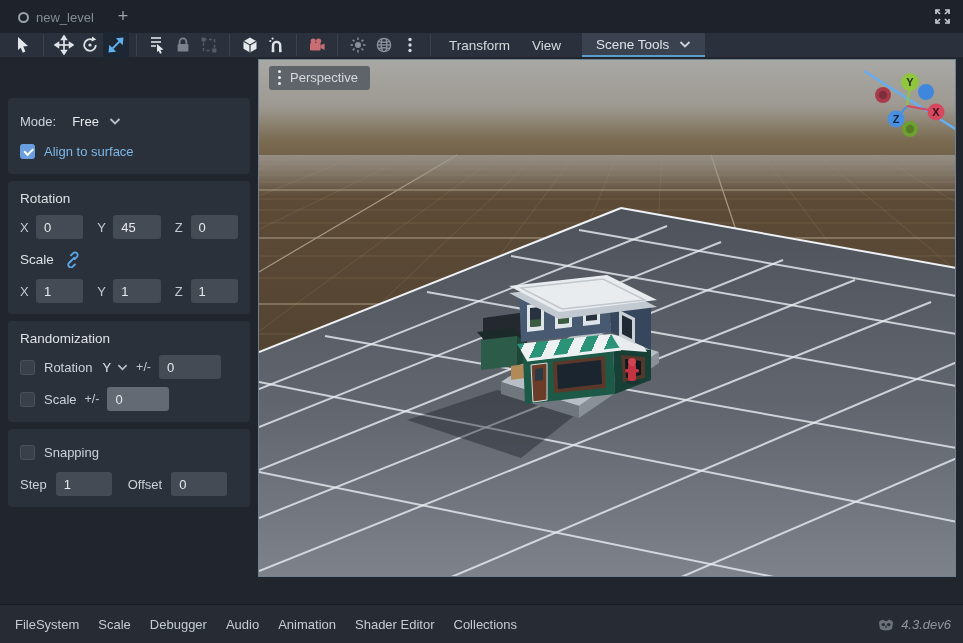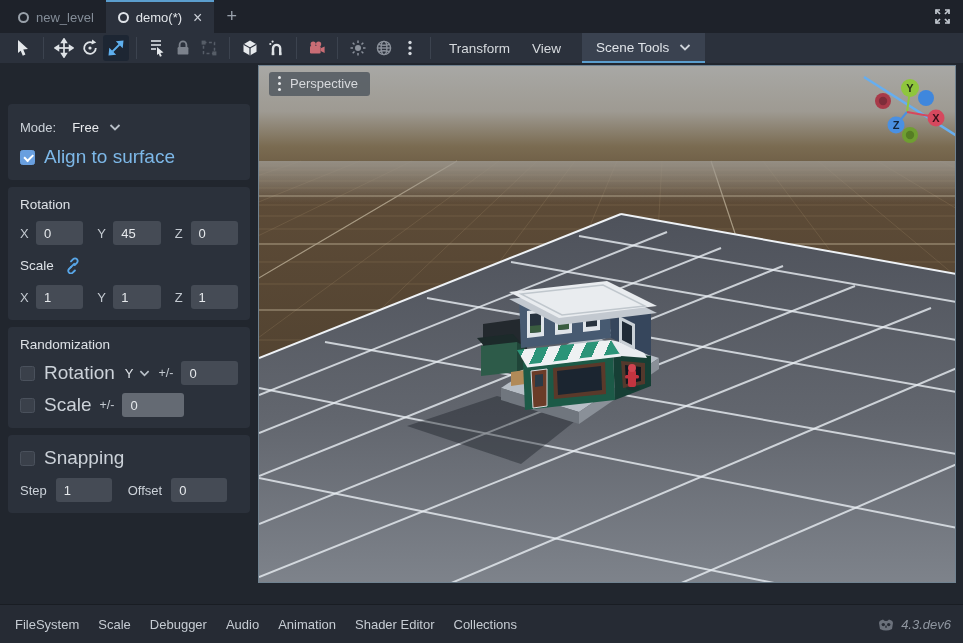--- a/index.html
+++ b/index.html
@@ -12,42 +12,42 @@
   .tab { display:flex; align-items:center; gap:7px; padding:0 12px; font-size:13px; color:#848d98; cursor:default; border-top:2px solid transparent; }
   .tab.active { background:#2b313c; color:#e2e6ea; border-top:2px solid #5b9ece; }
   .scene-circle { width:11px; height:11px; border:2px solid #9aa2ab; border-radius:50%; }
   .tab.active .scene-circle { border-color:#dfe3e8; }
   .tab-close { font-size:16px; line-height:1; color:#ccd1d8; margin-left:4px; }
   .newtab { display:flex; align-items:center; padding:0 12px; font-size:18px; color:#9aa2ac; }
   .tab-spacer { flex:1; }
   .expand-btn { display:flex; align-items:center; padding:0 12px; }
 
   
-  .toolbar { height:30px; background:#2b313c; display:flex; align-items:center; padding-left:10px; flex:0 0 auto; }
+  .toolbar { height:24px; background:#2b313c; display:flex; align-items:center; padding-left:10px; flex:0 0 auto; }
   .tbtn { width:26px; height:26px; display:flex; align-items:center; justify-content:center; border-radius:3px; }
   .tbtn.active { background:#1d2general633; background:#1d2633; }
   .tsep { width:1px; height:22px; background:#3c434f; margin:0 7px; }
   .menu-item { padding:5px 11px; font-size:13.5px; color:#d6dade; border-radius:3px; }
   .scene-tools { margin-left:10px; align-self:stretch; display:flex; align-items:center; gap:10px;
     padding:0 14px; background:#3a4250; border-bottom:2px solid #5b9ece; color:#dfe3e8; font-size:13.5px; }
 
   
   .main { flex:1; display:flex; min-height:0; }
   .panel { width:258px; flex:0 0 auto; padding:6px 8px 0 8px; display:flex; flex-direction:column; gap:7px;margin-top:35px; }
   .card { background:#2b313b; border-radius:4px; padding:10px 12px; }
   .row { display:flex; align-items:center; min-height:26px; }
   .lbl { font-size:13px; color:#ccd2d9; }
   .sec-title { font-size:13.5px; color:#dde1e6; margin-bottom:8px; }
   .sec-title.inline { margin-bottom:0; }
   .dropdown { display:flex; align-items:center; gap:10px; margin-left:16px; color:#e8eaed; font-size:13px; }
   .checkbox { width:15px; height:15px; border-radius:2.5px; background:#3a404a; border:1px solid #4a515c; position:relative; flex:0 0 auto; }
   .checkbox.checked { background:#699fdf; border-color:#699fdf; }
   .checkbox.checked::after { content:""; position:absolute; left:3px; top:3.5px; width:7px; height:3.5px;
     border-left:2px solid #fff; border-bottom:2px solid #fff; transform:rotate(-45deg); }
-  .chk-label { margin-left:9px; font-size:19px; color:#ccd2d9; }
+  .chk-label { margin-left:9px; font-size:13px; color:#ccd2d9; }
   .chk-label.blue { color:#7db8e8; }
   .axis { font-size:13px; color:#c3c9d0; width:10px; }
   .spin { height:24px; background:#454b55; border-radius:3px; font-size:13px; color:#e6e9ec;
     display:flex; align-items:center; padding-left:8px; }
   .spin.w52 { width:52px; margin:0 14px 0 7px; }
   .spin.w52.last { margin-right:0; }
   .spin.w56 { width:62px; }
   .spin.lighter { background:#646a73; }
   .pm { font-size:12.5px; color:#c3c9d0; margin:0 8px; }
   .mini-drop { display:flex; align-items:center; gap:6px; color:#dfe3e8; font-size:13px; margin-left:10px; }
@@ -71,25 +71,20 @@
 </style>
 </head>
 <body>
 
 <div class="app">
 
   <div class="tabbar">
     <div class="tab">
       <span class="scene-circle"></span>
       <span>new_level</span>
-    </div>
-    <div class="tab active">
-      <span class="scene-circle"></span>
-      <span>demo(*)</span>
-      <span class="tab-close">×</span>
     </div>
     <div class="newtab">+</div>
     <div class="tab-spacer"></div>
     <div class="expand-btn">
       <svg width="17" height="17" viewBox="0 0 17 17">
         <g stroke="#c3c9d1" stroke-width="1.7" fill="none">
           <path d="M2,6 L2,2 L6,2"></path>
             <path d="M11,2 L15,2 L15,6"></path>
           <path d="M15,11 L15,15 L11,15"></path>
             <path d="M6,15 L2,15 L2,11"></path>

